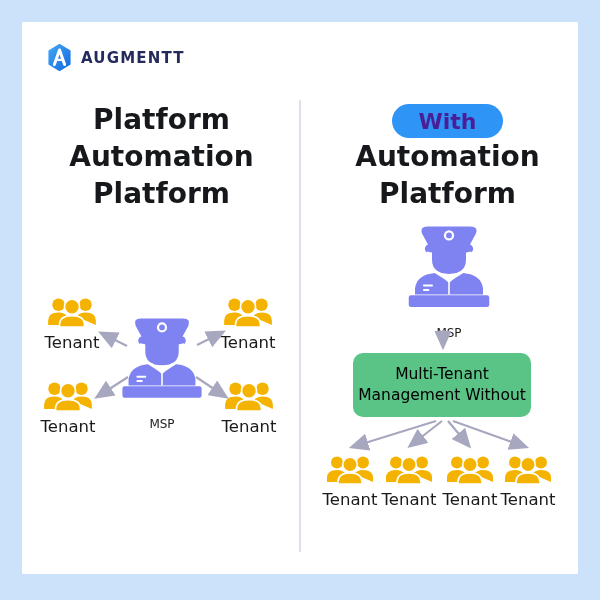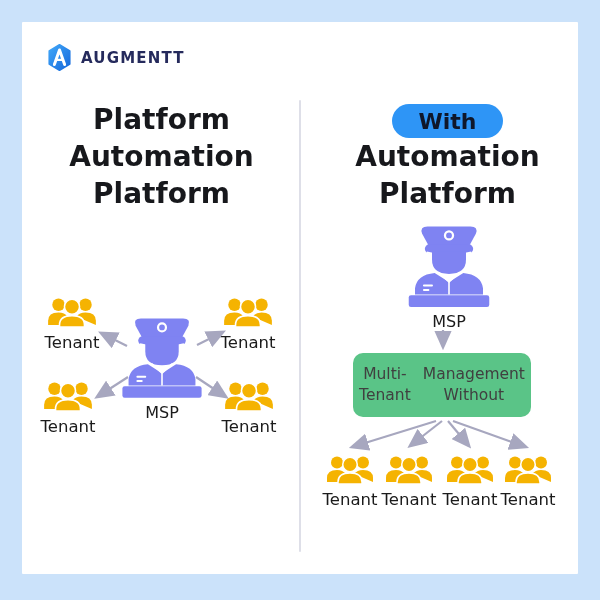--- a/index.html
+++ b/index.html
@@ -18,34 +18,34 @@
   .logo-text{font-size:15px;font-weight:700;letter-spacing:1.2px;color:#252A5C;}
   
   .divider{position:absolute;left:299px;top:100px;width:2px;height:452px;background:#DEDFE8;border-radius:1px;}
   
   .left-title{position:absolute;left:39px;top:101px;width:245px;text-align:center;
     font-size:28px;font-weight:700;line-height:37px;color:#17181C;}
   .right-title{position:absolute;left:331px;top:138px;width:233px;text-align:center;
     font-size:28px;font-weight:700;line-height:37px;color:#17181C;}
   .with-pill{position:absolute;left:392px;top:104px;width:111px;height:34px;border-radius:17px;
     background:#2E95F6;display:flex;align-items:center;justify-content:center;}
-  .with-pill span{color:#0f172a;font-size:22px;font-weight:700;}
+  .with-pill span{color:#4c1d95;font-size:22px;font-weight:700;}
   
   .tenant{position:absolute;width:76px;display:flex;flex-direction:column;align-items:center;}
   .tenant svg{width:54px;height:42px;display:block;}
   .tenant-label{font-size:16.5px;color:#1B1B1B;}
   .tenant.small svg{width:52px;height:41px;}
   
   .officer{position:absolute;display:flex;flex-direction:column;align-items:center;}
   .officer svg{display:block;}
-  .msp-label{margin-top:5px;font-size:16px;font-weight:500;color:#1B1B1B;}
+  .msp-label{margin-top:19px;font-size:12px;font-weight:500;color:#1B1B1B;}
   
   .platform-box{position:absolute;left:353px;top:353px;width:178px;height:64px;border-radius:10px;
-    background:#5AC487;display:flex;flex-direction:row;align-items:center;justify-content:center;
-    text-align:center;font-size:15.5px;line-height:21px;color:#404040;font-weight:500;}
+    background:#5AC487;display:flex;flex-direction:column;align-items:center;justify-content:center;
+    text-align:center;font-size:15.5px;line-height:21px;color:#000000;font-weight:500;}
   
   .arrows{position:absolute;left:0;top:0;width:600px;height:600px;pointer-events:none;}
   .arrows line{stroke:#A7A7BF;stroke-width:2.2;}
   .hidden-defs{position:absolute;width:0;height:0;overflow:hidden;}
 </style>
 </head>
 <body>
 
 <div class="stage">
 

